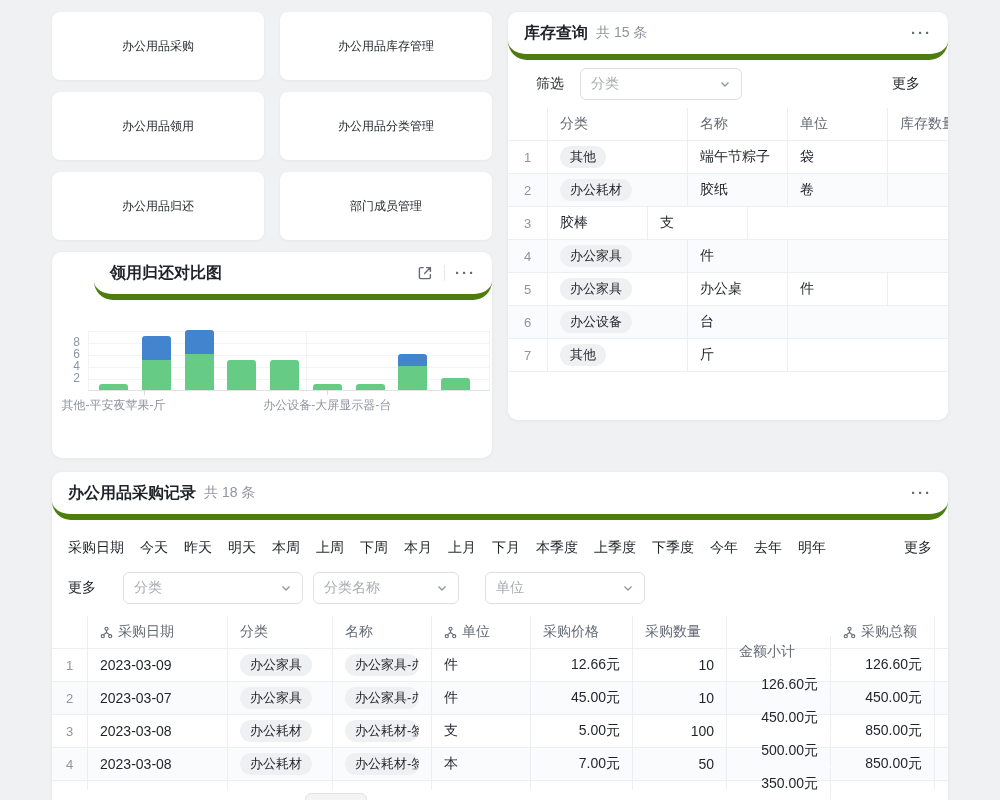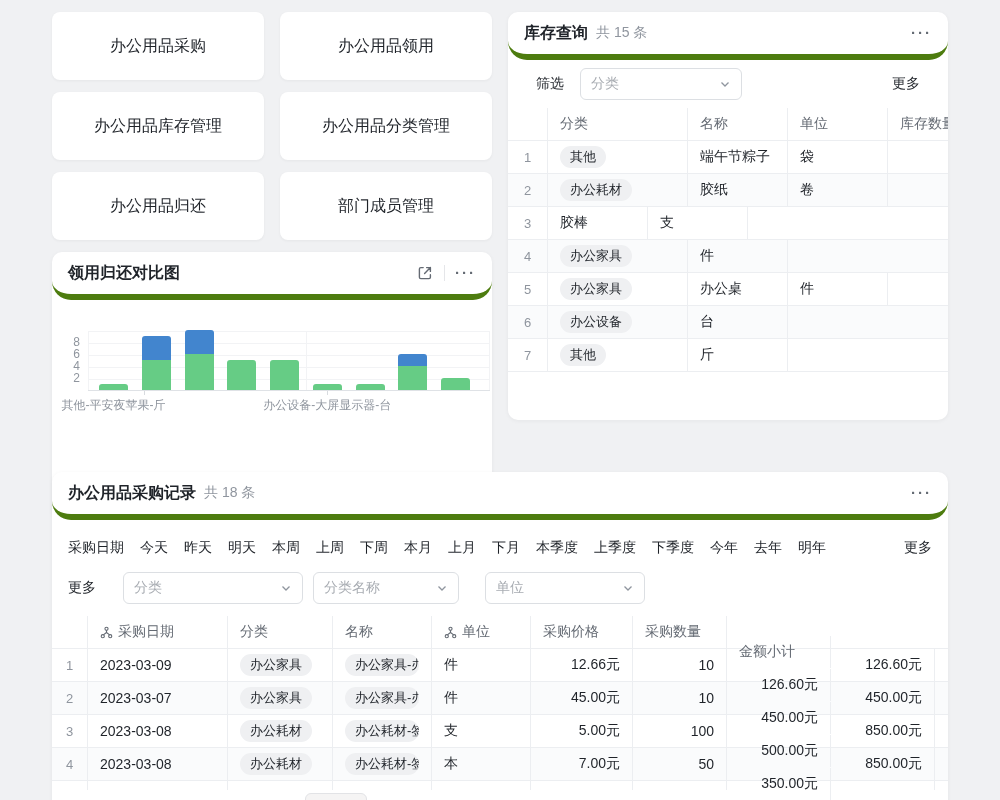--- a/index.html
+++ b/index.html
@@ -4,33 +4,33 @@
 <style>
   * { margin:0; padding:0; box-sizing:border-box; }
   html,body { width:1000px; height:800px; overflow:hidden; background:#f0f1f3;
     font-family:"Liberation Sans","DejaVu Sans",sans-serif; color:#1f2329; }
   .card { position:absolute; background:#fff; border-radius:10px;
     box-shadow:0 1px 4px rgba(31,35,41,.05); overflow:hidden; }
   
   #launcher { position:absolute; left:52px; top:12px; width:440px;
     display:flex; flex-wrap:wrap; column-gap:16px; row-gap:12px; }
   .launch-btn { width:212px; height:68px; background:#fff; border-radius:8px;
-    display:flex; align-items:center; justify-content:center; font-size:16px;
+    display:flex; align-items:center; justify-content:center; font-size:12px;
     color:#1f2329; box-shadow:0 1px 3px rgba(31,35,41,.05); cursor:pointer; }
   
   .card-head { height:48px; display:flex; align-items:center; padding:0 16px;
     border-bottom:6px solid #4d7c0f;border-radius:19px; }
   .card-title { font-size:16px; font-weight:700; color:#1f2329; }
   .count { font-size:14px; color:#8f959e; margin-left:8px; font-weight:400; }
   .head-right { margin-left:auto; display:flex; align-items:center; gap:10px; }
   .dots { color:#646a73; font-size:15px; letter-spacing:2px; font-weight:700; cursor:pointer; line-height:10px; }
   .vdiv { width:1px; height:16px; background:#e5e6e9; }
   .iconbtn { display:flex; align-items:center; cursor:pointer; }
   
-  #chart-card { left:52px; top:252px; width:440px; height:268px; }
+  #chart-card { left:52px; top:252px; width:440px; height:206px;padding-left:42px; }
   #chart-plot { position:absolute; left:36px; top:79px; width:402px; height:60px;
     border-bottom:1px solid #dfe2e6; }
   .grid { position:absolute; left:0; width:100%; height:1px; background:#f2f3f5; }
   .vgrid { position:absolute; top:0; bottom:0; width:1px; background:#f2f3f5; }
   .tick { position:absolute; top:60px; width:1px; height:4px; background:#d8dbdf; }
   .ylab { position:absolute; left:-36px; width:28px; text-align:right;
     font-size:12px; color:#8f959e; line-height:15px; }
   .xlab { position:absolute; top:66px; transform:translateX(-50%);
     font-size:12px; color:#8f959e; white-space:nowrap; }
   .barseg { position:absolute; width:29px; }
@@ -77,24 +77,24 @@
     font-size:14px; color:#1f2329; padding-top:6px; cursor:pointer; }
 </style>
 </head>
 <body>
 
 <div id="launcher">
     <div class="launch-btn">
       <span>办公用品采购</span>
     </div>
     <div class="launch-btn">
+      <span>办公用品库存管理</span>
+    </div>
+    <div class="launch-btn">
       <span>办公用品领用</span>
-    </div>
-    <div class="launch-btn">
-      <span>办公用品库存管理</span>
     </div>
     <div class="launch-btn">
       <span>办公用品分类管理</span>
     </div>
     <div class="launch-btn">
       <span>办公用品归还</span>
     </div>
     <div class="launch-btn">
       <span>部门成员管理</span>
     </div>
@@ -319,20 +319,31 @@
         </div>
         <div class="th p5">
           <span>采购价格</span>
         </div>
         <div class="th p6">
           <span>采购数量</span>
         </div>
         <div class="th p7">
           <span>金额小计</span>
         </div>
+        <div class="th p8">
+          <span style="display: flex;">
+            <svg viewBox="0 0 14 14" width="13" height="13" fill="none" stroke="#646a73" stroke-width="1.2">
+              <circle cx="7" cy="3" r="1.7"></circle>
+              <circle cx="3" cy="11" r="1.7"></circle>
+              <circle cx="11" cy="11" r="1.7"></circle>
+              <path d="M7 4.7 V7 M7 7 L3.6 9.6 M7 7 L10.4 9.6"></path>
+            </svg>
+          </span>
+          <span>采购总额</span>
+        </div>
         <div class="th p9"></div>
       </div>
       <div class="tr">
         <div class="td p0 num">1</div>
         <div class="td p1">2023-03-09</div>
         <div class="td p2">
           <span class="pill">办公家具</span>
         </div>
         <div class="td p3">
           <span class="pill">办公家具-办</span>

